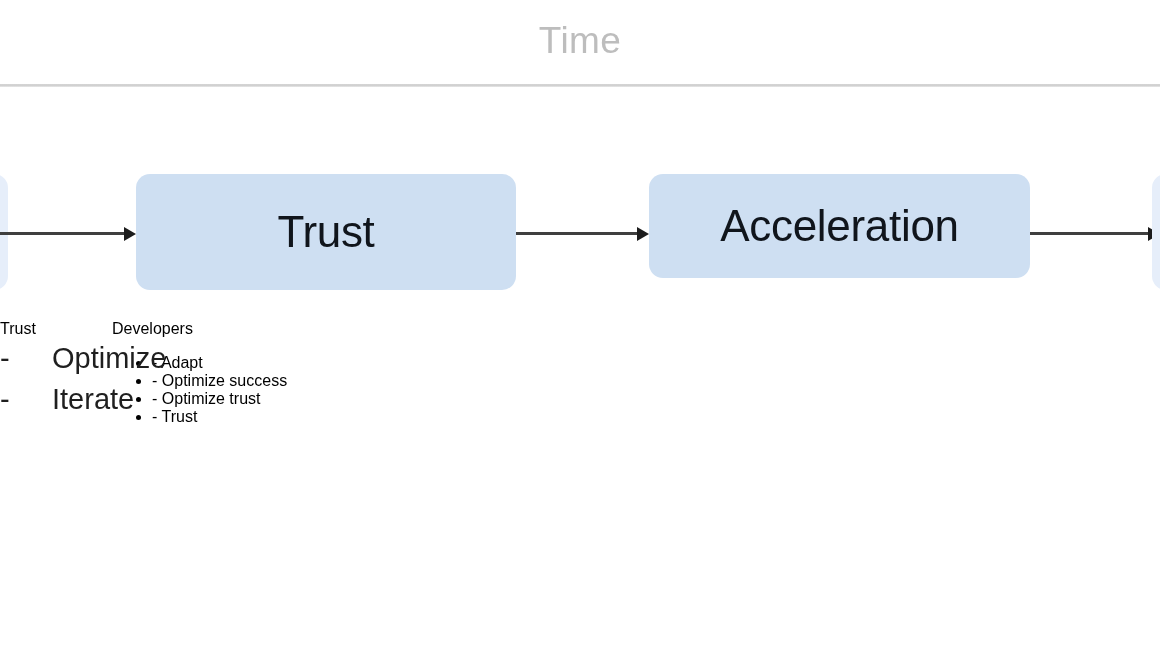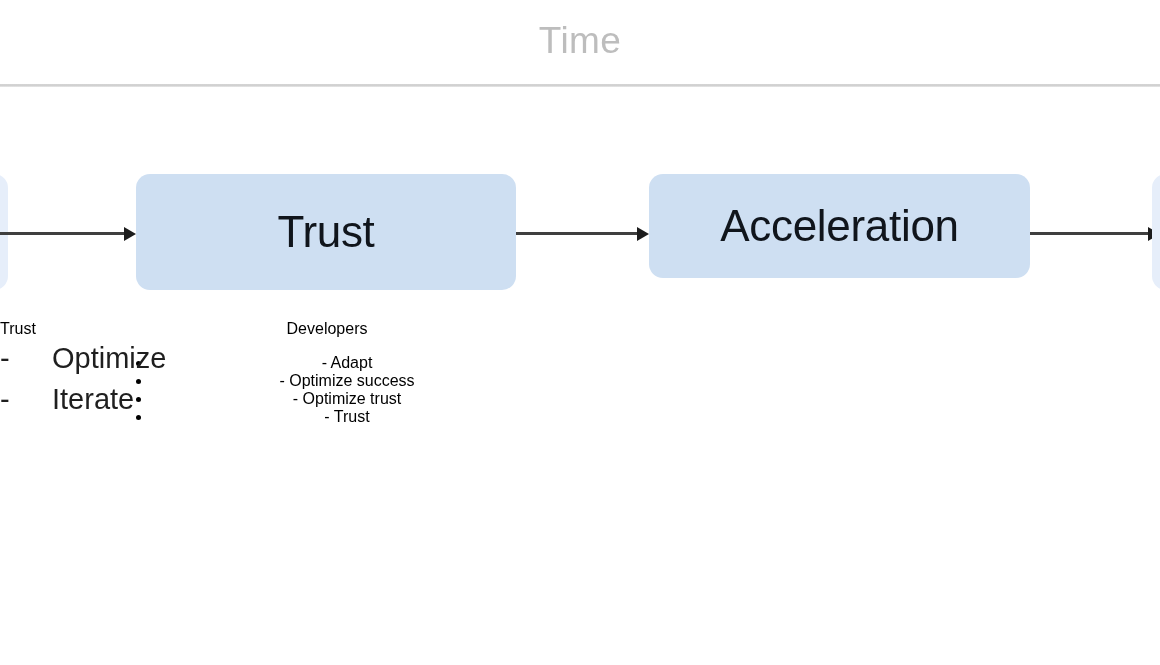--- a/index.html
+++ b/index.html
@@ -136,21 +136,21 @@
   }
   .arrow-1 { left: 0px;    width: 136px; }
   .arrow-2 { left: 516px;  width: 133px; }
   .arrow-3 { left: 1030px; width: 130px; }
 
   
   .detail-col {
     position: absolute;
     top: 320px;
   }
-  .col-developers { left: 112px;  width: 430px; text-align: center; }
+  .col-developers { left: 112px;  width: 430px; }
   .col-teams      { left": 0; left: 640px; width: 400px; }
 
   .col-heading {
     font-size: 27px;
     font-weight: bold;
     color: #1a1a1a;
     text-align: center;
     line-height: 36px;
     letter-spacing: 0.1px;
   }

